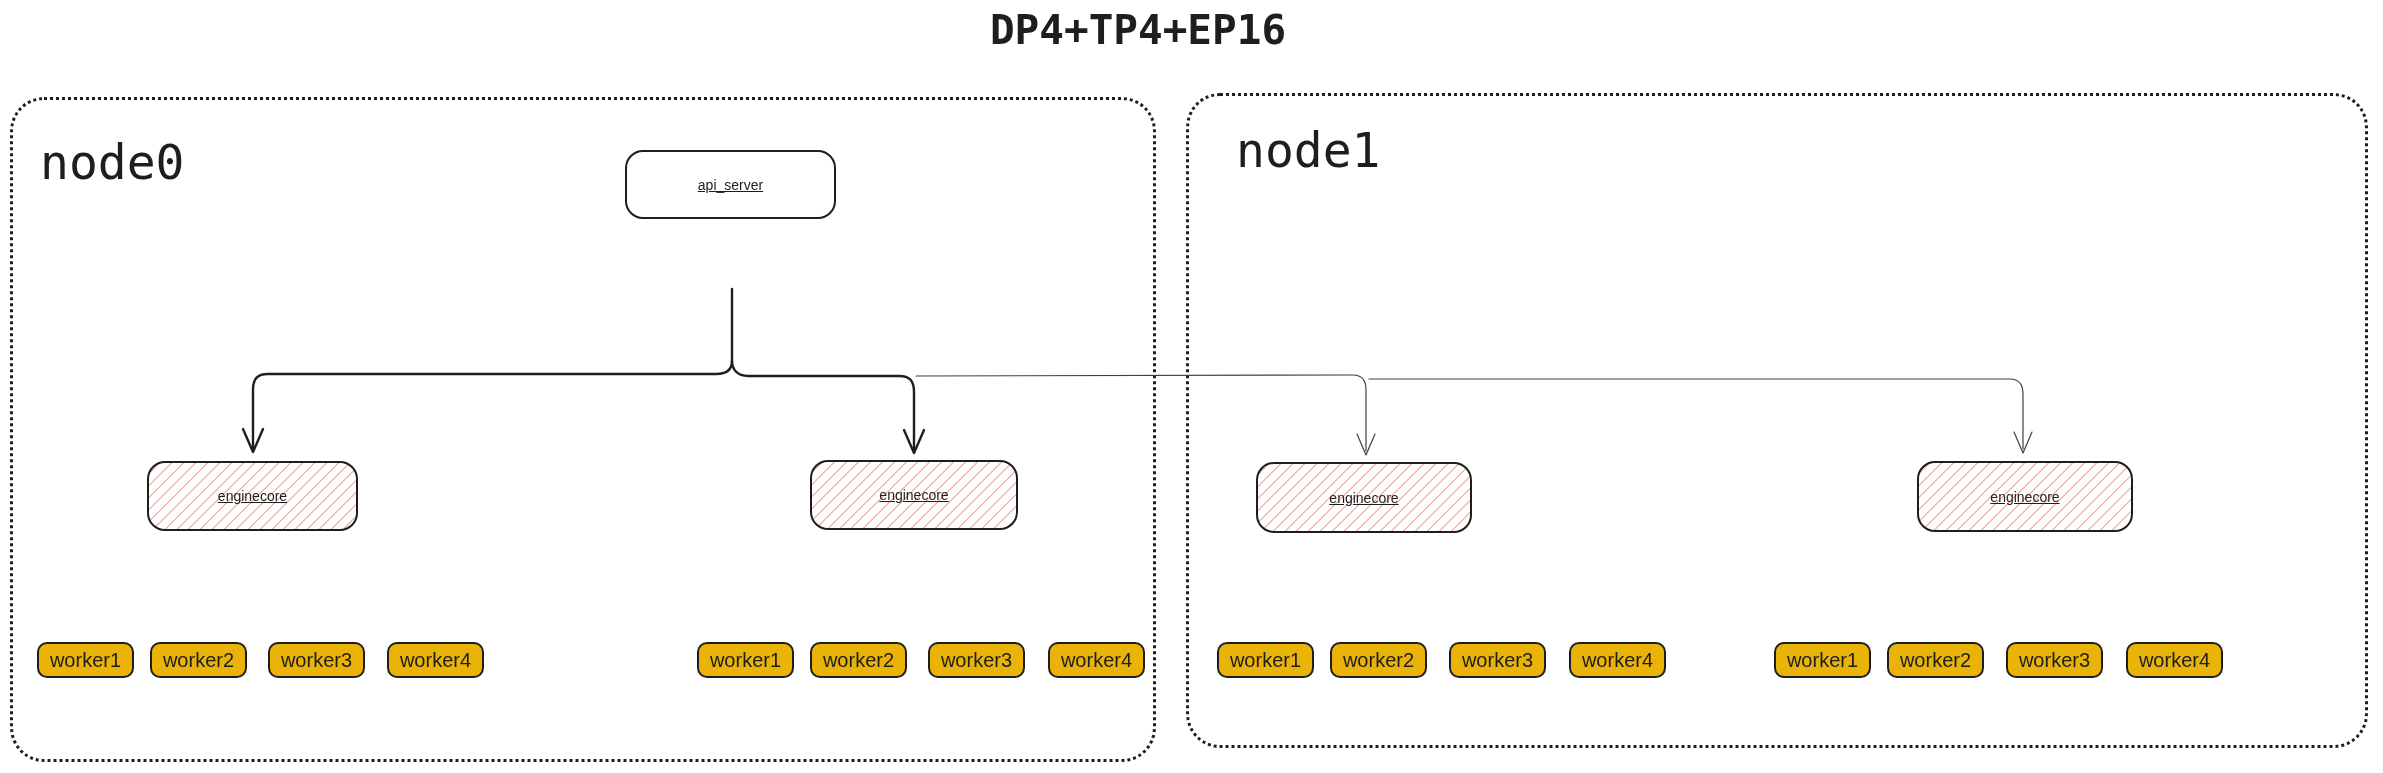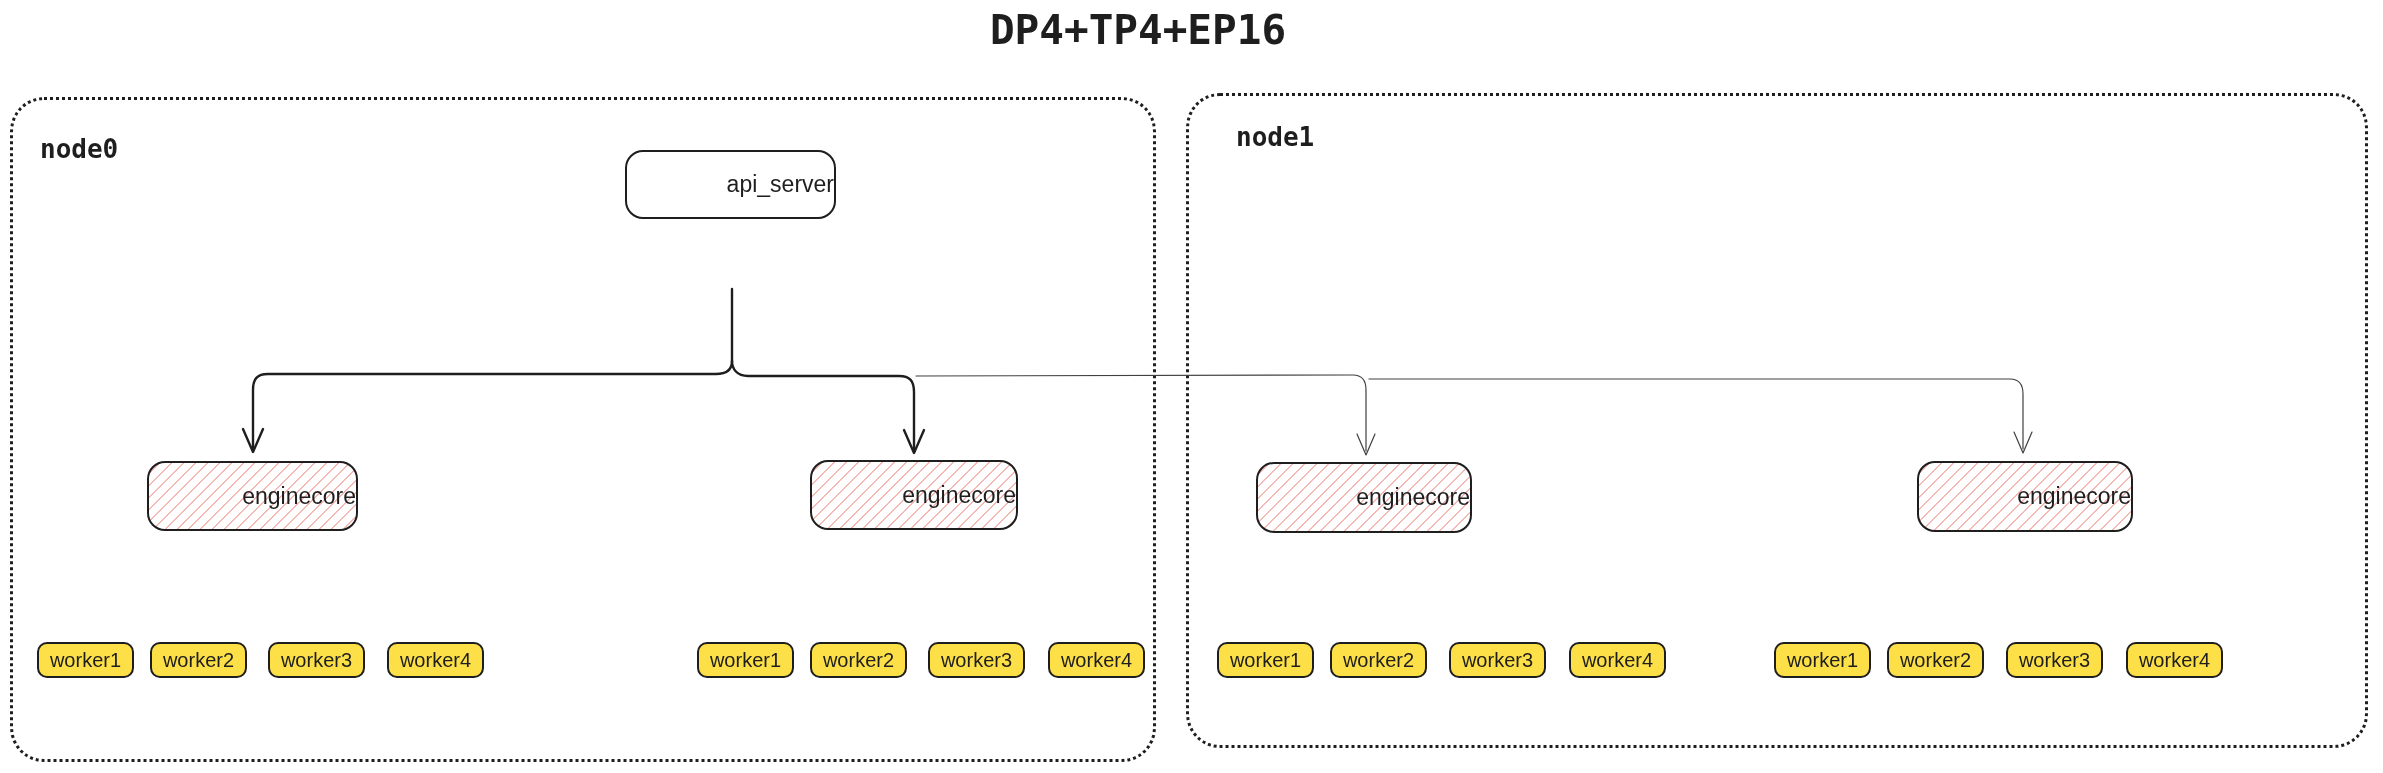--- a/index.html
+++ b/index.html
@@ -32,36 +32,37 @@
   .node-rect {
     position: absolute;
     border: 3px dotted var(--ink, #1e1e1e);
     border-radius: 34px;
     background: transparent;
     box-sizing: border-box;
   }
   .node-label {
     position: absolute;
     font-family: "DejaVu Sans Mono", monospace;
-    font-size: 26px;
-    font-weight: bold;
+    font-size: 48px;
+    font-weight: normal;
     white-space: nowrap;
   }
   .box {
     position: absolute;
     box-sizing: border-box;
     border: 2.5px solid var(--ink, #1e1e1e);
     border-radius: 18px;
     background: #ffffff;
     display: flex;
     align-items: center;
-    justify-content: flex-end;
-    font-size: 23px;
+    justify-content: center;
+    font-size: 14px;
     color: var(--ink, #1e1e1e);
     white-space: nowrap;
+    text-decoration: underline;
   }
   .hatch-green {
     background-color: #ffffff;
     background-image: repeating-linear-gradient(
       135deg,
       transparent 0px, transparent 6px,
       var(--green-hatch, #84e0a5) 6px, var(--green-hatch, #84e0a5) 7.6px
     );
   }
   .hatch-red {
@@ -73,21 +74,21 @@
     );
   }
   .worker {
     position: absolute;
     box-sizing: border-box;
     top: 642px;
     width: 97px;
     height: 36px;
     border: 2.5px solid var(--ink, #1e1e1e);
     border-radius: 10px;
-    background: #fde047;
+    background: #eab308;
     display: flex;
     align-items: center;
     justify-content: center;
     font-size: 20px;
     color: var(--ink, #1e1e1e);
     white-space: nowrap;
   }
   svg.wires {
     position: absolute;
     top: 0;

